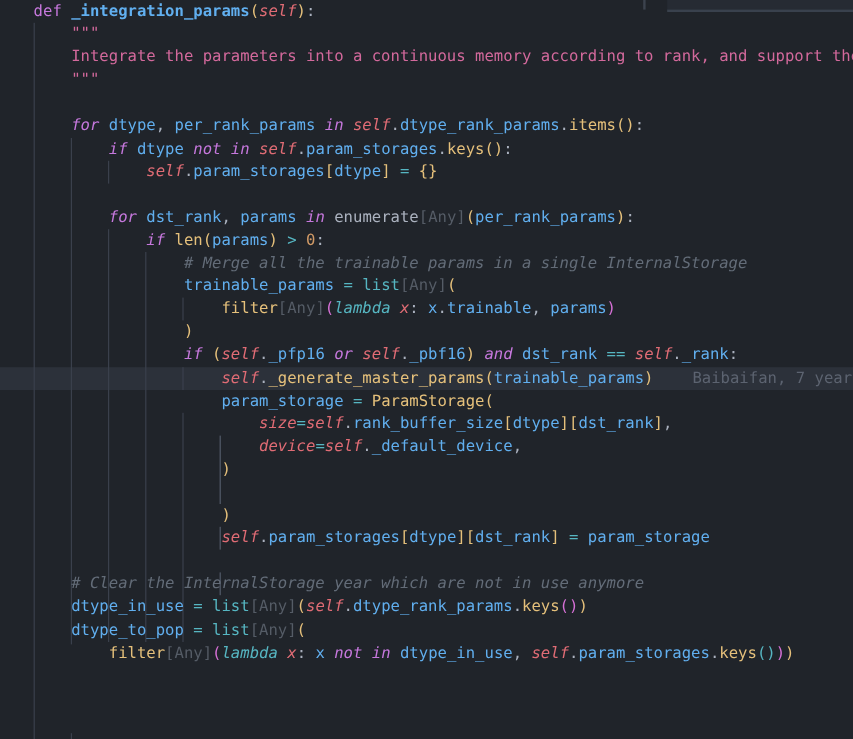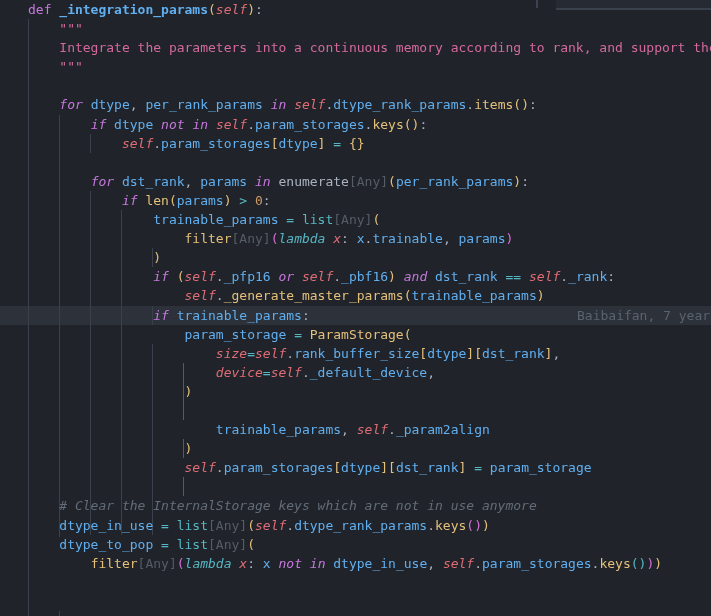--- a/index.html
+++ b/index.html
@@ -55,36 +55,35 @@
       <div class="code-line"><span style="color: rgb(171, 178, 191);">    </span><span style="color: rgb(211, 105, 156);">"""</span></div>
       <div class="code-line"><span style="color: rgb(171, 178, 191);">    </span><span style="color: rgb(211, 105, 156);">Integrate the parameters into a continuous memory according to rank, and support the</span></div>
       <div class="code-line"><span style="color: rgb(171, 178, 191);">    </span><span style="color: rgb(211, 105, 156);">"""</span></div>
       <div class="code-line"></div>
       <div class="code-line"><span style="color: rgb(171, 178, 191);">    </span><span style="color: rgb(198, 120, 221); font-style: italic;">for</span><span style="color: rgb(171, 178, 191);"> </span><span style="color: rgb(97, 175, 239);">dtype</span><span style="color: rgb(171, 178, 191);">, </span><span style="color: rgb(97, 175, 239);">per_rank_params</span><span style="color: rgb(171, 178, 191);"> </span><span style="color: rgb(198, 120, 221); font-style: italic;">in</span><span style="color: rgb(171, 178, 191);"> </span><span style="color: rgb(224, 108, 117); font-style: italic;">self</span><span style="color: rgb(171, 178, 191);">.</span><span style="color: rgb(97, 175, 239);">dtype_rank_params</span><span style="color: rgb(171, 178, 191);">.</span><span style="color: rgb(229, 192, 123);">items</span><span style="color: rgb(229, 192, 123);">()</span><span style="color: rgb(171, 178, 191);">:</span></div>
       <div class="code-line"><span style="color: rgb(171, 178, 191);">        </span><span style="color: rgb(198, 120, 221); font-style: italic;">if</span><span style="color: rgb(171, 178, 191);"> </span><span style="color: rgb(97, 175, 239);">dtype</span><span style="color: rgb(171, 178, 191);"> </span><span style="color: rgb(198, 120, 221); font-style: italic;">not in</span><span style="color: rgb(171, 178, 191);"> </span><span style="color: rgb(224, 108, 117); font-style: italic;">self</span><span style="color: rgb(171, 178, 191);">.</span><span style="color: rgb(97, 175, 239);">param_storages</span><span style="color: rgb(171, 178, 191);">.</span><span style="color: rgb(229, 192, 123);">keys</span><span style="color: rgb(229, 192, 123);">()</span><span style="color: rgb(171, 178, 191);">:</span></div>
       <div class="code-line"><span style="color: rgb(171, 178, 191);">            </span><span style="color: rgb(224, 108, 117); font-style: italic;">self</span><span style="color: rgb(171, 178, 191);">.</span><span style="color: rgb(97, 175, 239);">param_storages</span><span style="color: rgb(229, 192, 123);">[</span><span style="color: rgb(97, 175, 239);">dtype</span><span style="color: rgb(229, 192, 123);">]</span><span style="color: rgb(171, 178, 191);"> </span><span style="color: rgb(86, 182, 194);">=</span><span style="color: rgb(171, 178, 191);"> </span><span style="color: rgb(229, 192, 123);">{}</span></div>
       <div class="code-line"></div>
       <div class="code-line"><span style="color: rgb(171, 178, 191);">        </span><span style="color: rgb(198, 120, 221); font-style: italic;">for</span><span style="color: rgb(171, 178, 191);"> </span><span style="color: rgb(97, 175, 239);">dst_rank</span><span style="color: rgb(171, 178, 191);">, </span><span style="color: rgb(97, 175, 239);">params</span><span style="color: rgb(171, 178, 191);"> </span><span style="color: rgb(198, 120, 221); font-style: italic;">in</span><span style="color: rgb(171, 178, 191);"> </span><span style="color: rgb(171, 178, 191);">enumerate</span><span style="color: rgb(85, 92, 102);">[Any]</span><span style="color: rgb(229, 192, 123);">(</span><span style="color: rgb(97, 175, 239);">per_rank_params</span><span style="color: rgb(229, 192, 123);">)</span><span style="color: rgb(171, 178, 191);">:</span></div>
       <div class="code-line"><span style="color: rgb(171, 178, 191);">            </span><span style="color: rgb(198, 120, 221); font-style: italic;">if</span><span style="color: rgb(171, 178, 191);"> </span><span style="color: rgb(229, 192, 123);">len</span><span style="color: rgb(229, 192, 123);">(</span><span style="color: rgb(97, 175, 239);">params</span><span style="color: rgb(229, 192, 123);">)</span><span style="color: rgb(171, 178, 191);"> </span><span style="color: rgb(86, 182, 194);">&gt;</span><span style="color: rgb(171, 178, 191);"> </span><span style="color: rgb(209, 154, 102);">0</span><span style="color: rgb(171, 178, 191);">:</span></div>
+      <div class="code-line"><span style="color: rgb(171, 178, 191);">                </span><span style="color: rgb(99, 108, 120); font-style: italic;"># Merge all the trainable params in a single InternalStorage</span></div>
       <div class="code-line"><span style="color: rgb(171, 178, 191);">                </span><span style="color: rgb(97, 175, 239);">trainable_params</span><span style="color: rgb(171, 178, 191);"> </span><span style="color: rgb(86, 182, 194);">=</span><span style="color: rgb(171, 178, 191);"> </span><span style="color: rgb(86, 182, 194);">list</span><span style="color: rgb(85, 92, 102);">[Any]</span><span style="color: rgb(229, 192, 123);">(</span></div>
       <div class="code-line"><span style="color: rgb(171, 178, 191);">                    </span><span style="color: rgb(229, 192, 123);">filter</span><span style="color: rgb(85, 92, 102);">[Any]</span><span style="color: rgb(214, 112, 214);">(</span><span style="color: rgb(86, 182, 194); font-style: italic;">lambda</span><span style="color: rgb(171, 178, 191);"> </span><span style="color: rgb(224, 108, 117); font-style: italic;">x</span><span style="color: rgb(171, 178, 191);">: </span><span style="color: rgb(97, 175, 239);">x</span><span style="color: rgb(171, 178, 191);">.</span><span style="color: rgb(97, 175, 239);">trainable</span><span style="color: rgb(171, 178, 191);">, </span><span style="color: rgb(97, 175, 239);">params</span><span style="color: rgb(214, 112, 214);">)</span></div>
       <div class="code-line"><span style="color: rgb(171, 178, 191);">                </span><span style="color: rgb(229, 192, 123);">)</span></div>
       <div class="code-line"><span style="color: rgb(171, 178, 191);">                </span><span style="color: rgb(198, 120, 221); font-style: italic;">if</span><span style="color: rgb(171, 178, 191);"> </span><span style="color: rgb(229, 192, 123);">(</span><span style="color: rgb(224, 108, 117); font-style: italic;">self</span><span style="color: rgb(171, 178, 191);">.</span><span style="color: rgb(97, 175, 239);">_pfp16</span><span style="color: rgb(171, 178, 191);"> </span><span style="color: rgb(198, 120, 221); font-style: italic;">or</span><span style="color: rgb(171, 178, 191);"> </span><span style="color: rgb(224, 108, 117); font-style: italic;">self</span><span style="color: rgb(171, 178, 191);">.</span><span style="color: rgb(97, 175, 239);">_pbf16</span><span style="color: rgb(229, 192, 123);">)</span><span style="color: rgb(171, 178, 191);"> </span><span style="color: rgb(198, 120, 221); font-style: italic;">and</span><span style="color: rgb(171, 178, 191);"> </span><span style="color: rgb(97, 175, 239);">dst_rank</span><span style="color: rgb(171, 178, 191);"> </span><span style="color: rgb(86, 182, 194);">==</span><span style="color: rgb(171, 178, 191);"> </span><span style="color: rgb(224, 108, 117); font-style: italic;">self</span><span style="color: rgb(171, 178, 191);">.</span><span style="color: rgb(97, 175, 239);">_rank</span><span style="color: rgb(171, 178, 191);">:</span></div>
       <div class="code-line"><span style="color: rgb(171, 178, 191);">                    </span><span style="color: rgb(224, 108, 117); font-style: italic;">self</span><span style="color: rgb(171, 178, 191);">.</span><span style="color: rgb(229, 192, 123);">_generate_master_params</span><span style="color: rgb(229, 192, 123);">(</span><span style="color: rgb(97, 175, 239);">trainable_params</span><span style="color: rgb(229, 192, 123);">)</span></div>
-      <div class="code-line"><span style="color: rgb(171, 178, 191);">                </span><span style="color: rgb(198, 120, 221); font-style: italic;">if</span><span style="color: rgb(171, 178, 191);"> </span><span style="color: rgb(97, 175, 239);">trainable_params</span><span style="color: rgb(171, 178, 191);">:</span></div>
       <div class="code-line"><span style="color: rgb(171, 178, 191);">                    </span><span style="color: rgb(97, 175, 239);">param_storage</span><span style="color: rgb(171, 178, 191);"> </span><span style="color: rgb(86, 182, 194);">=</span><span style="color: rgb(171, 178, 191);"> </span><span style="color: rgb(229, 192, 123);">ParamStorage</span><span style="color: rgb(229, 192, 123);">(</span></div>
       <div class="code-line"><span style="color: rgb(171, 178, 191);">                        </span><span style="color: rgb(224, 108, 117); font-style: italic;">size</span><span style="color: rgb(86, 182, 194);">=</span><span style="color: rgb(224, 108, 117); font-style: italic;">self</span><span style="color: rgb(171, 178, 191);">.</span><span style="color: rgb(97, 175, 239);">rank_buffer_size</span><span style="color: rgb(229, 192, 123);">[</span><span style="color: rgb(97, 175, 239);">dtype</span><span style="color: rgb(229, 192, 123);">][</span><span style="color: rgb(97, 175, 239);">dst_rank</span><span style="color: rgb(229, 192, 123);">]</span><span style="color: rgb(171, 178, 191);">,</span></div>
       <div class="code-line"><span style="color: rgb(171, 178, 191);">                        </span><span style="color: rgb(224, 108, 117); font-style: italic;">device</span><span style="color: rgb(86, 182, 194);">=</span><span style="color: rgb(224, 108, 117); font-style: italic;">self</span><span style="color: rgb(171, 178, 191);">.</span><span style="color: rgb(97, 175, 239);">_default_device</span><span style="color: rgb(171, 178, 191);">,</span></div>
       <div class="code-line"><span style="color: rgb(171, 178, 191);">                    </span><span style="color: rgb(229, 192, 123);">)</span></div>
       <div class="code-line"></div>
-      <div class="code-line"><span style="color: rgb(171, 178, 191);">                        </span><span style="color: rgb(97, 175, 239);">trainable_params</span><span style="color: rgb(171, 178, 191);">, </span><span style="color: rgb(224, 108, 117); font-style: italic;">self</span><span style="color: rgb(171, 178, 191);">.</span><span style="color: rgb(97, 175, 239);">_param2align</span></div>
       <div class="code-line"><span style="color: rgb(171, 178, 191);">                    </span><span style="color: rgb(229, 192, 123);">)</span></div>
       <div class="code-line"><span style="color: rgb(171, 178, 191);">                    </span><span style="color: rgb(224, 108, 117); font-style: italic;">self</span><span style="color: rgb(171, 178, 191);">.</span><span style="color: rgb(97, 175, 239);">param_storages</span><span style="color: rgb(229, 192, 123);">[</span><span style="color: rgb(97, 175, 239);">dtype</span><span style="color: rgb(229, 192, 123);">][</span><span style="color: rgb(97, 175, 239);">dst_rank</span><span style="color: rgb(229, 192, 123);">]</span><span style="color: rgb(171, 178, 191);"> </span><span style="color: rgb(86, 182, 194);">=</span><span style="color: rgb(171, 178, 191);"> </span><span style="color: rgb(97, 175, 239);">param_storage</span></div>
       <div class="code-line"></div>
-      <div class="code-line"><span style="color: rgb(171, 178, 191);">    </span><span style="color: rgb(99, 108, 120); font-style: italic;"># Clear the InternalStorage keys which are not in use anymore</span></div>
+      <div class="code-line"><span style="color: rgb(171, 178, 191);">    </span><span style="color: rgb(99, 108, 120); font-style: italic;"># Clear the InternalStorage year which are not in use anymore</span></div>
       <div class="code-line"><span style="color: rgb(171, 178, 191);">    </span><span style="color: rgb(97, 175, 239);">dtype_in_use</span><span style="color: rgb(171, 178, 191);"> </span><span style="color: rgb(86, 182, 194);">=</span><span style="color: rgb(171, 178, 191);"> </span><span style="color: rgb(86, 182, 194);">list</span><span style="color: rgb(85, 92, 102);">[Any]</span><span style="color: rgb(229, 192, 123);">(</span><span style="color: rgb(224, 108, 117); font-style: italic;">self</span><span style="color: rgb(171, 178, 191);">.</span><span style="color: rgb(97, 175, 239);">dtype_rank_params</span><span style="color: rgb(171, 178, 191);">.</span><span style="color: rgb(229, 192, 123);">keys</span><span style="color: rgb(214, 112, 214);">()</span><span style="color: rgb(229, 192, 123);">)</span></div>
       <div class="code-line"><span style="color: rgb(171, 178, 191);">    </span><span style="color: rgb(97, 175, 239);">dtype_to_pop</span><span style="color: rgb(171, 178, 191);"> </span><span style="color: rgb(86, 182, 194);">=</span><span style="color: rgb(171, 178, 191);"> </span><span style="color: rgb(86, 182, 194);">list</span><span style="color: rgb(85, 92, 102);">[Any]</span><span style="color: rgb(229, 192, 123);">(</span></div>
       <div class="code-line"><span style="color: rgb(171, 178, 191);">        </span><span style="color: rgb(229, 192, 123);">filter</span><span style="color: rgb(85, 92, 102);">[Any]</span><span style="color: rgb(214, 112, 214);">(</span><span style="color: rgb(86, 182, 194); font-style: italic;">lambda</span><span style="color: rgb(171, 178, 191);"> </span><span style="color: rgb(224, 108, 117); font-style: italic;">x</span><span style="color: rgb(171, 178, 191);">: </span><span style="color: rgb(97, 175, 239);">x</span><span style="color: rgb(171, 178, 191);"> </span><span style="color: rgb(198, 120, 221); font-style: italic;">not in</span><span style="color: rgb(171, 178, 191);"> </span><span style="color: rgb(97, 175, 239);">dtype_in_use</span><span style="color: rgb(171, 178, 191);">, </span><span style="color: rgb(224, 108, 117); font-style: italic;">self</span><span style="color: rgb(171, 178, 191);">.</span><span style="color: rgb(97, 175, 239);">param_storages</span><span style="color: rgb(171, 178, 191);">.</span><span style="color: rgb(229, 192, 123);">keys</span><span style="color: rgb(86, 182, 194);">()</span><span style="color: rgb(214, 112, 214);">)</span><span style="color: rgb(229, 192, 123);">)</span></div>
     </div>
   <div id="blame-annotation">Baibaifan, 7 year</div>
   <div id="find-widget-fragment"></div>
   <div id="widget-sash"></div>
 </div>
 
 </body></html>

